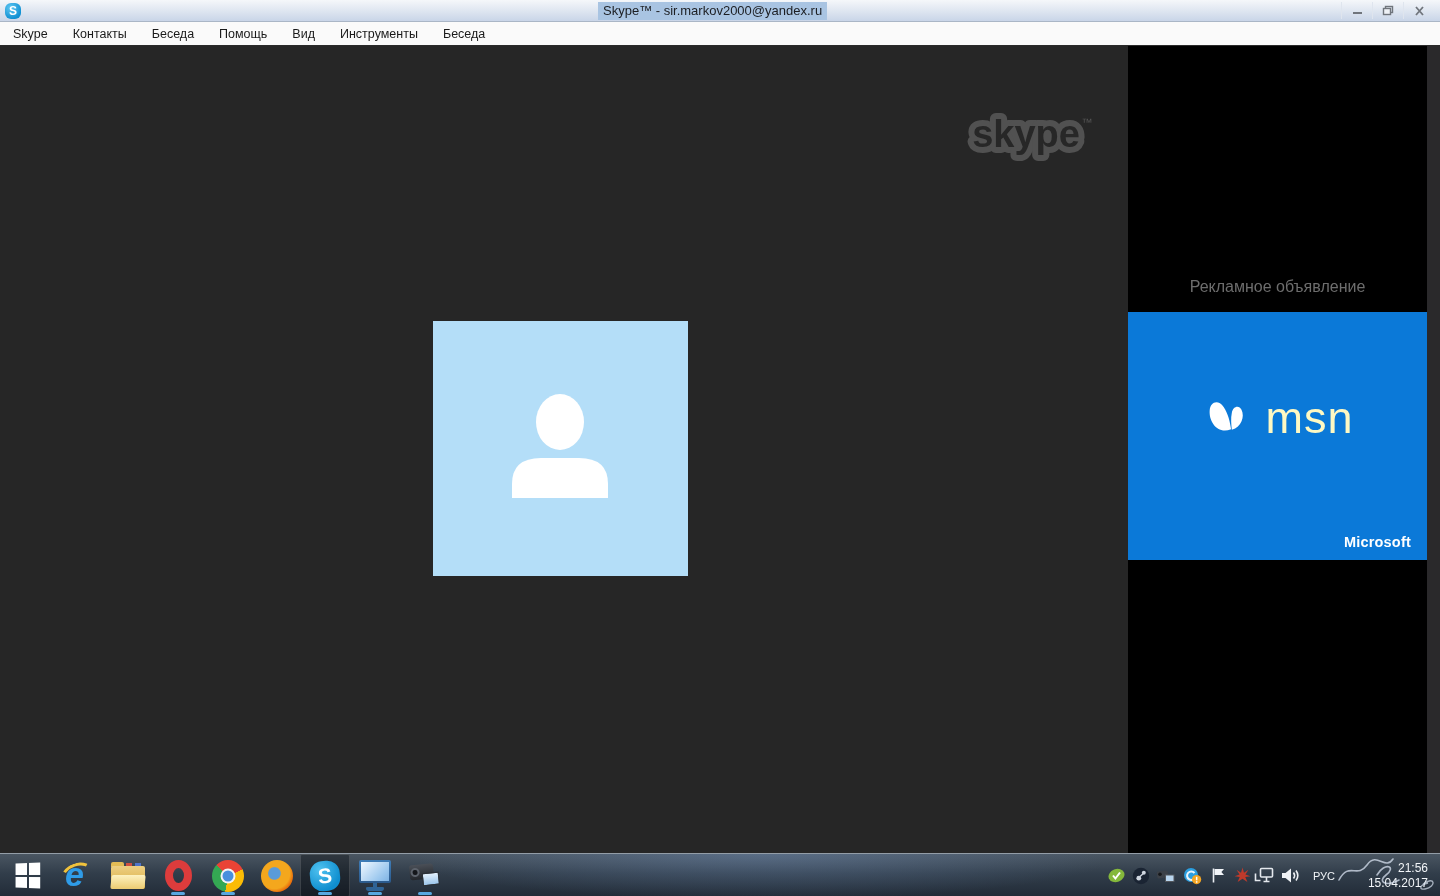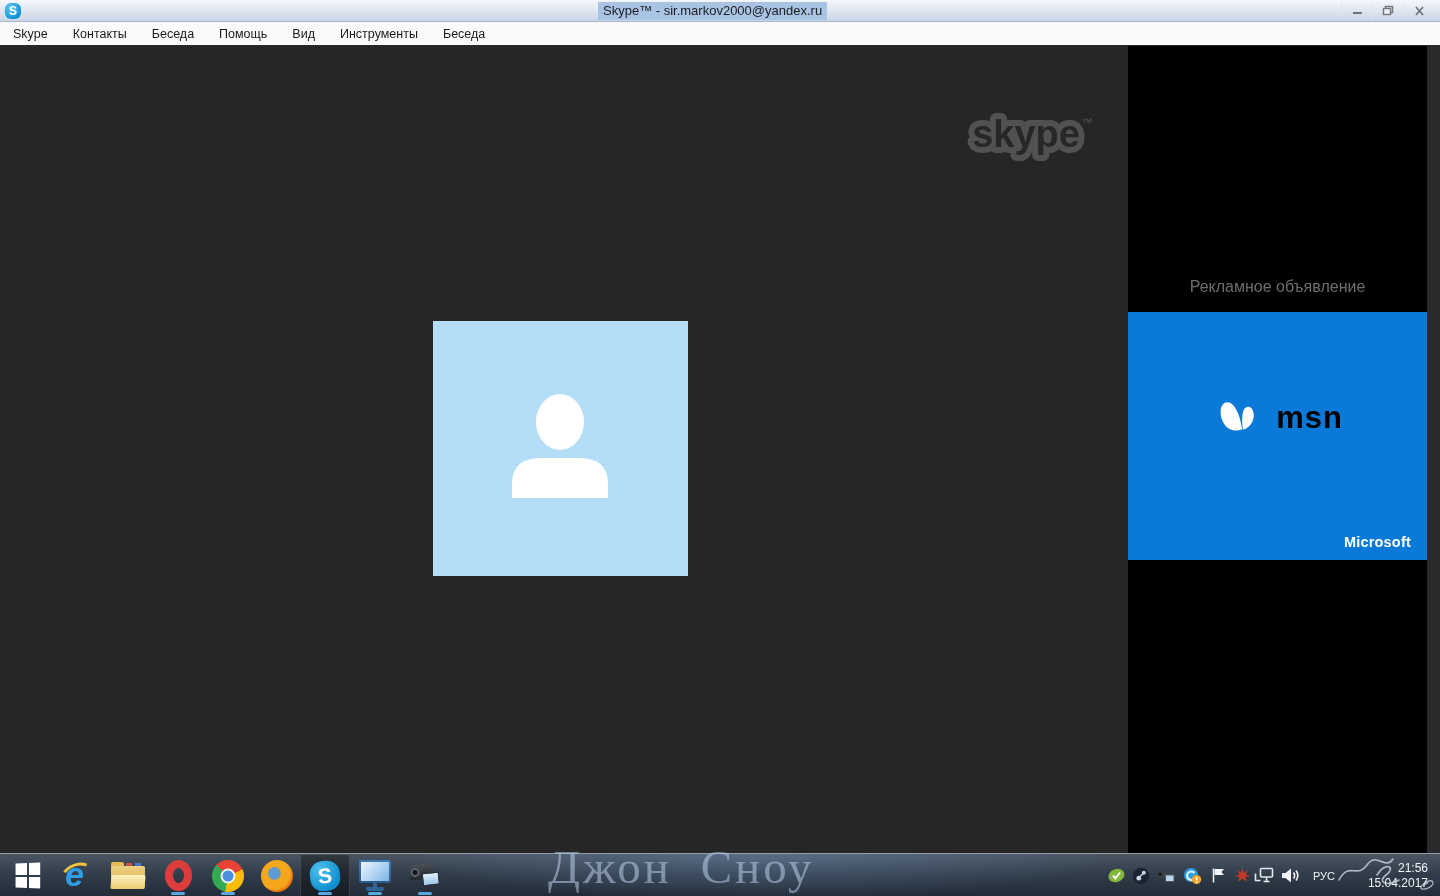--- a/index.html
+++ b/index.html
@@ -68,21 +68,21 @@
   }
   .msn-ad {
     position:absolute; left:0; top:266px; width:299px; height:248px;
     background:#0b79d8; cursor:pointer;
   }
   .msn-row {
     position:absolute; left:0; top:78px; width:100%;
     display:flex; align-items:center; justify-content:center; gap:10px;
   }
   .msn-text {
-    color:#000000; font-size:31px; font-weight:700; letter-spacing:1px; line-height:1;
+    color:#fef9c3; font-size:45px; font-weight:400; letter-spacing:1px; line-height:1;
   }
   .microsoft-text {
     position:absolute; right:16px; bottom:10px;
     color:#fff; font-size:14.5px; font-weight:bold; letter-spacing:.2px;
   }
   .right-strip {
     position:absolute; left:1427px; top:0; width:13px; height:807px; background:#2a292b;
   }
 
   
@@ -388,20 +388,19 @@
     </div>
 
     <div class="lang">РУС</div>
 
     <div class="clock">
       <div>21:56</div>
       <div>15.04.2017</div>
     </div>
   </div>
 
-  <div class="video-watermark">Джон Сноу</div>
 
   <svg class="signature" width="105" height="43" viewBox="0 0 105 43">
     <path d="M4 27 C 14 8, 22 26, 32 12 S 50 18, 58 6 M42 22 c 8 -14, 20 -8, 9 0 c -9 7, 0 12, 13 5" stroke="rgba(216,226,240,0.75)" stroke-width="1.6" fill="none" stroke-linecap="round"></path>
     <path d="M88 31 c 12 -9, 14 3, 2 5 c -6 1, -6 -4, 3 -6" stroke="rgba(216,226,240,0.7)" stroke-width="1.4" fill="none"></path>
   </svg>
 
 </div>
 
 </body></html>

